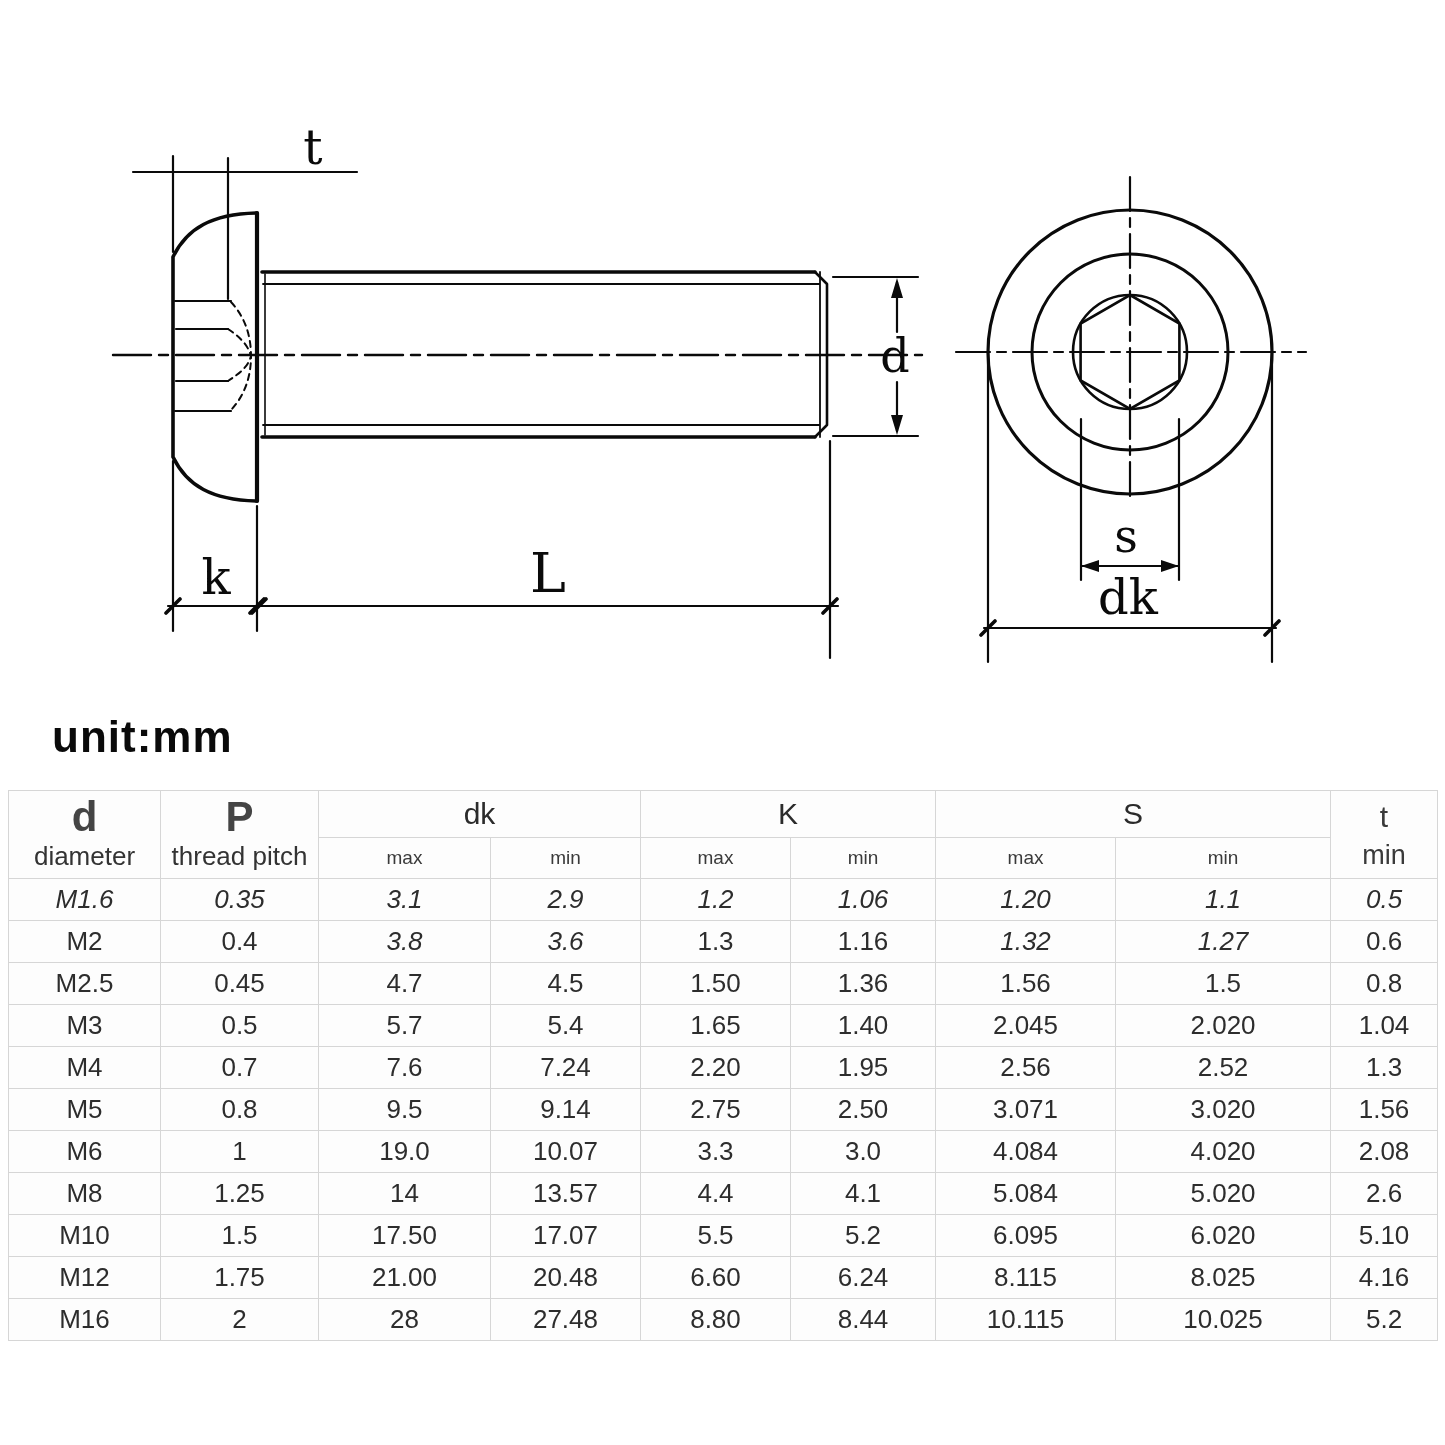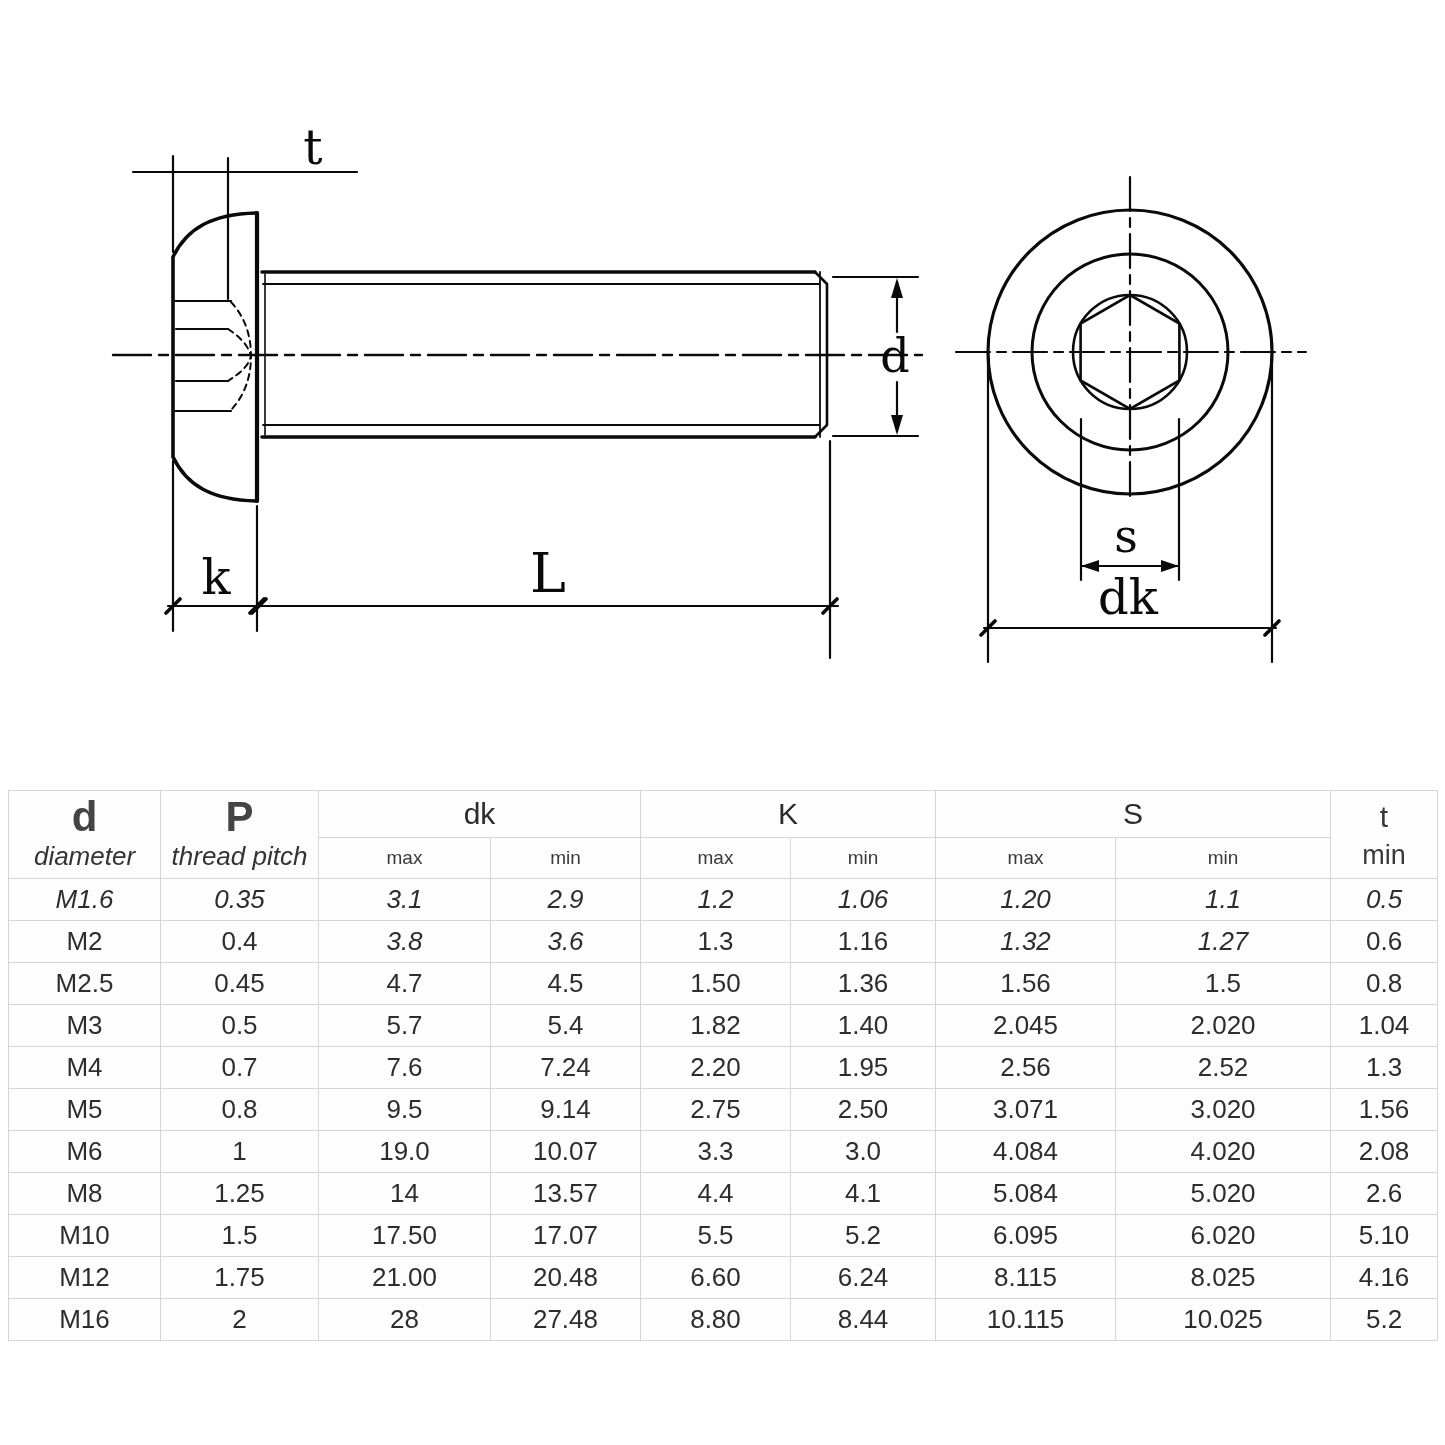--- a/index.html
+++ b/index.html
@@ -9,21 +9,21 @@
   .unit-label{position:absolute;left:52px;top:712px;font:bold 44px "Liberation Sans",sans-serif;
               color:#0a0a0a;letter-spacing:1px;}
   table.spec{position:absolute;left:8px;top:790px;width:1429px;border-collapse:collapse;
              table-layout:fixed;background:#fdfdfd;}
   table.spec th,table.spec td{border:1px solid #d6d6d6;text-align:center;vertical-align:middle;
              padding:0;color:#2b2b2b;font-weight:normal;}
   table.spec td{height:41px;font-size:26px;color:#2d2d2d;}
   tr.h2 th{height:40px;font-size:19px;color:#3a3a3a;}
   th.grp{height:46px;font-size:30px;color:#3a3a3a;}
   th.sym-cell .sym{font-size:42px;font-weight:bold;color:#444;line-height:46px;}
-  th.sym-cell .cap{font-size:26px;color:#333;line-height:32px;padding-bottom:4px;font-style:italic;}
+  th.sym-cell .cap{font-size:26px;color:#333;line-height:32px;padding-bottom:4px;}
   th.tcol .grp-t{font-size:30px;color:#3a3a3a;line-height:44px;}
   th.tcol .sub-t{font-size:27px;color:#3a3a3a;line-height:32px;padding-bottom:4px;}
   td.b{font-weight:bold;color:#000;font-style:italic;}
 </style>
 </head>
 <body>
 
 <div class="canvas">
 
   <svg width="1445" height="785" viewBox="0 0 1445 785" style="position:absolute;left:0;top:0" stroke-linecap="round">
@@ -114,20 +114,21 @@
         <line x1="988" y1="352" x2="988" y2="662"></line>
         <line x1="1272" y1="352" x2="1272" y2="662"></line>
         <line x1="984" y1="628" x2="1276" y2="628"></line>
         <path stroke-width="3.6" d="
           M 981 635 L 995 621  M 1265 635 L 1279 621"></path>
       </g>
       <text x="1128" y="614" font-size="48" text-anchor="middle" stroke="none">dk</text>
     </g>
   </svg>
 
+  <div class="unit-label">unit:mm</div>
 
   <table class="spec">
     <colgroup>
       <col style="width:152px">
         <col style="width:158px">
       <col style="width:172px">
         <col style="width:150px">
       <col style="width:150px">
         <col style="width:145px">
       <col style="width:180px">
@@ -193,21 +194,21 @@
           <td>1.36</td>
           <td>1.56</td>
           <td>1.5</td>
           <td>0.8</td>
         </tr>
         <tr>
           <td>M3</td>
           <td>0.5</td>
           <td>5.7</td>
           <td>5.4</td>
-          <td>1.82</td>
+          <td>1.65</td>
           <td>1.40</td>
           <td>2.045</td>
           <td>2.020</td>
           <td>1.04</td>
         </tr>
         <tr>
           <td>M4</td>
           <td>0.7</td>
           <td>7.6</td>
           <td>7.24</td>

